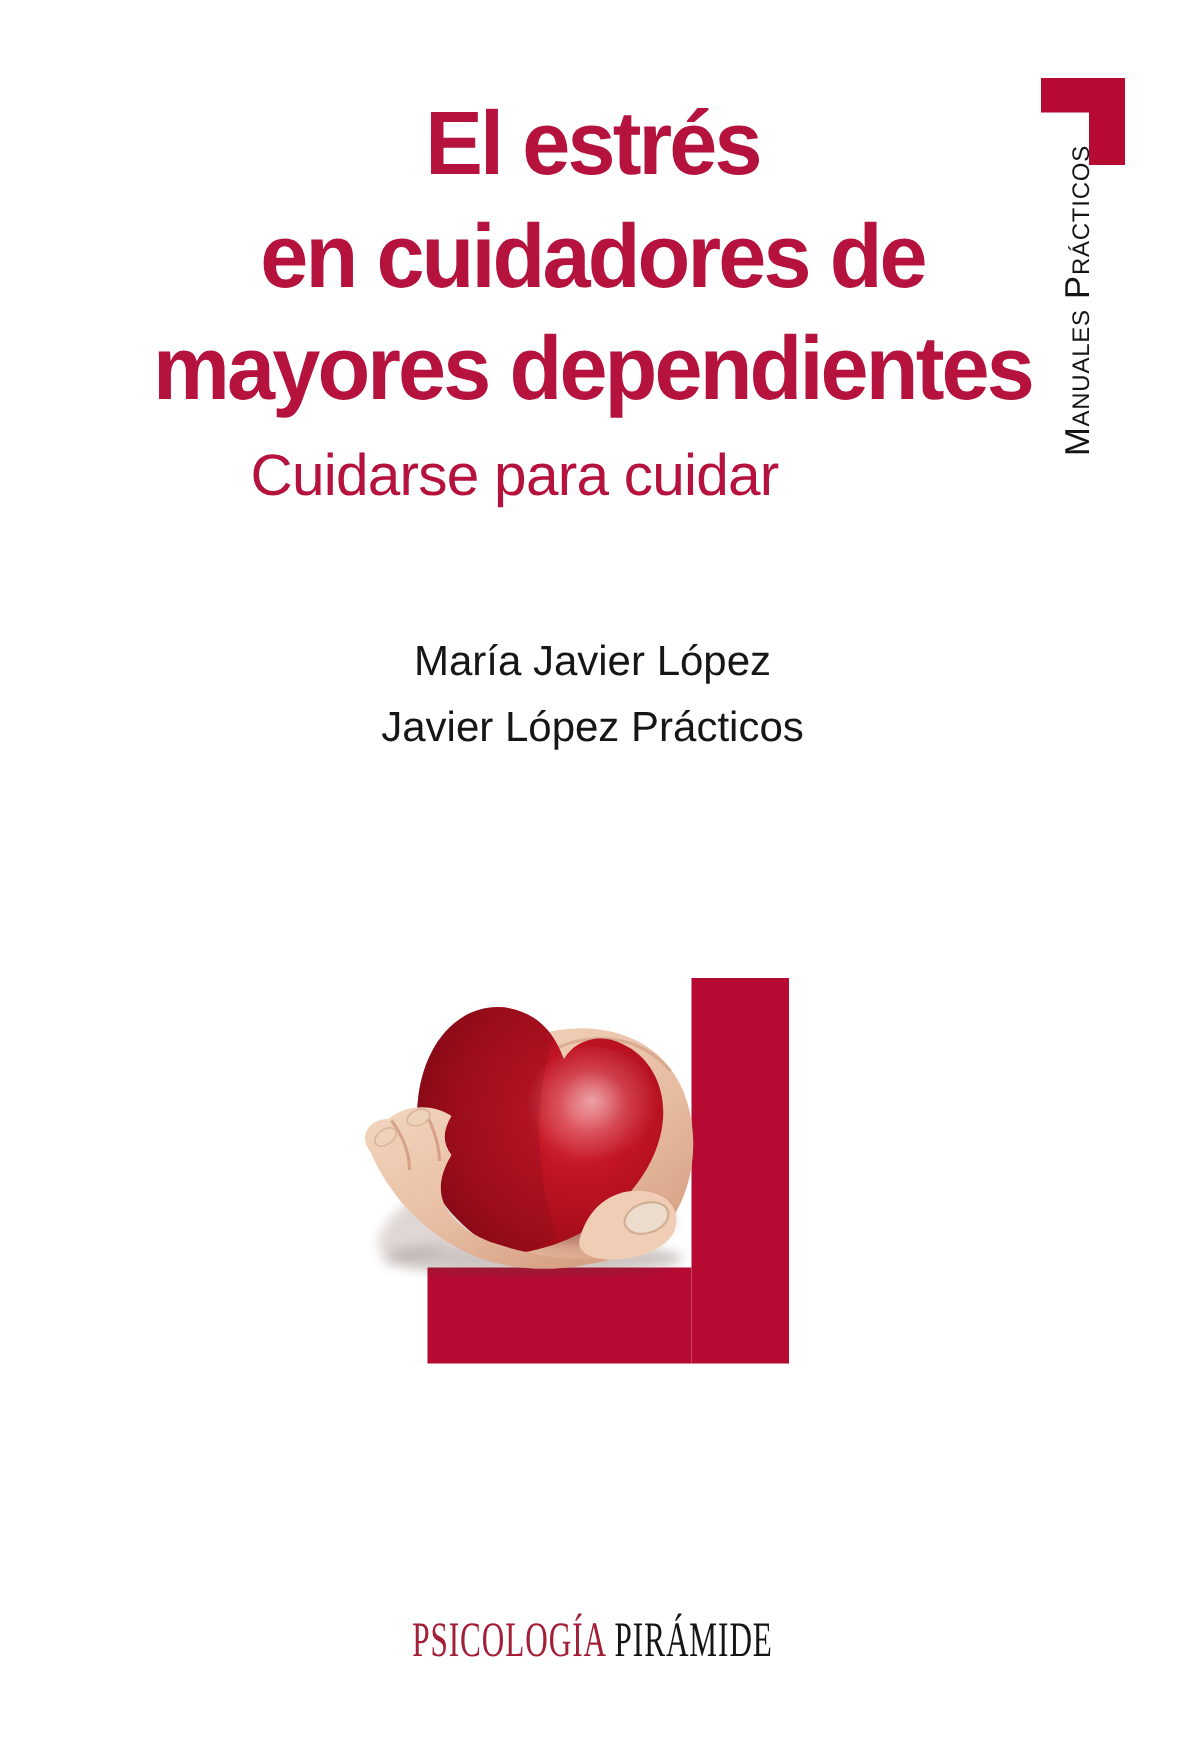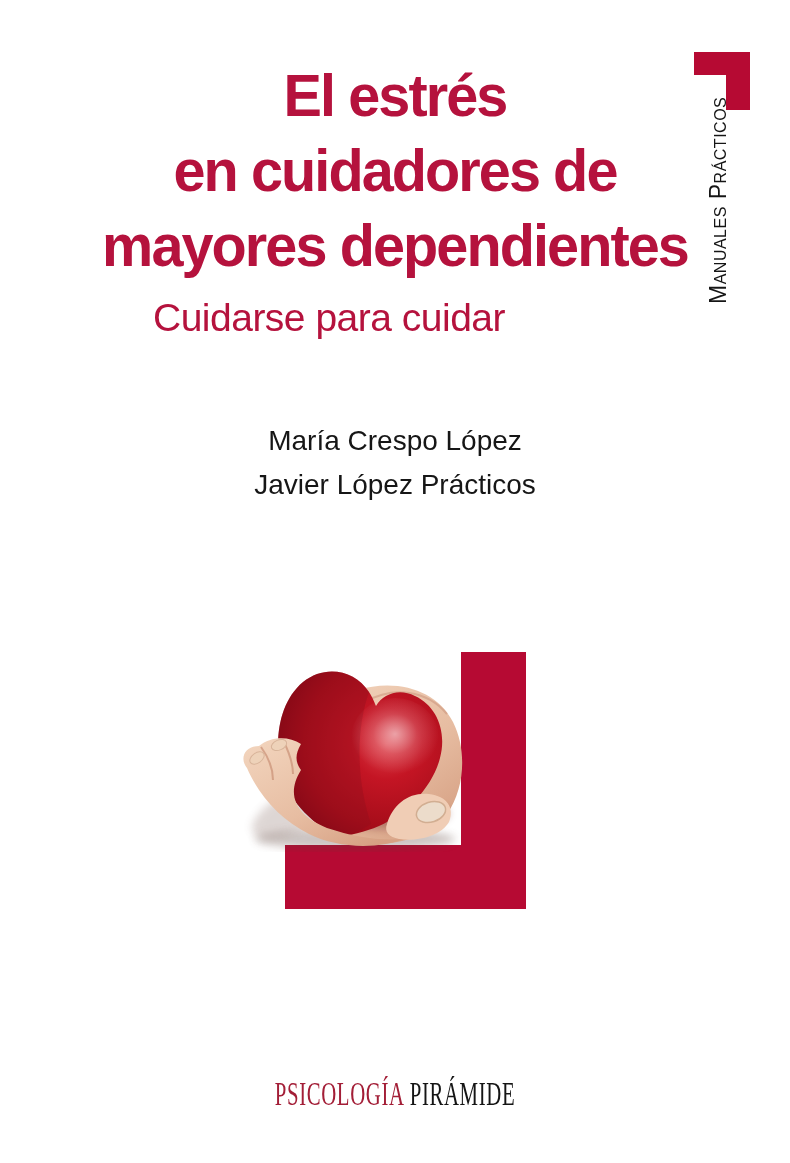--- a/index.html
+++ b/index.html
@@ -39,20 +39,21 @@
     letter-spacing:-2px;
     transform:scaleX(0.96);transform-origin:center top;
   }
   .subtitle{
     position:absolute;top:294px;left:0;width:658px;
     text-align:center;
     color:var(--title-red,#b5123d);
     font-weight:normal;
     font-size:39px;line-height:48px;
     letter-spacing:-0.5px;
+    padding-left:14px;
   }
   
   .authors{
     position:absolute;top:419px;left:0;width:790px;
     text-align:center;
     color:var(--author-black,#161616);
     font-size:28px;line-height:44px;
     font-weight:normal;
   }
   
@@ -90,21 +91,21 @@
   <div class="series-label">Manuales Prácticos</div>
 
   <h1 class="title" style="margin:0;font-size:60px;">
     <span style="display:block">El estrés</span>
     <span style="display:block">en cuidadores de</span>
     <span style="display:block">mayores dependientes</span>
   </h1>
   <div class="subtitle">Cuidarse para cuidar</div>
 
   <div class="authors">
-    <div>María Crespo López</div>
+    <div>María Javier López</div>
     <div>Javier López Prácticos</div>
   </div>
 
   <div class="l-bar-vertical"></div>
   <div class="l-bar-horizontal"></div>
 
   <svg class="heart-hand" viewBox="0 0 232 206" aria-hidden="true">
     <defs>
       <radialGradient id="heartGrad" cx="0.66" cy="0.44" r="0.72">
         <stop offset="0" stop-color="#dd3d47"></stop>

